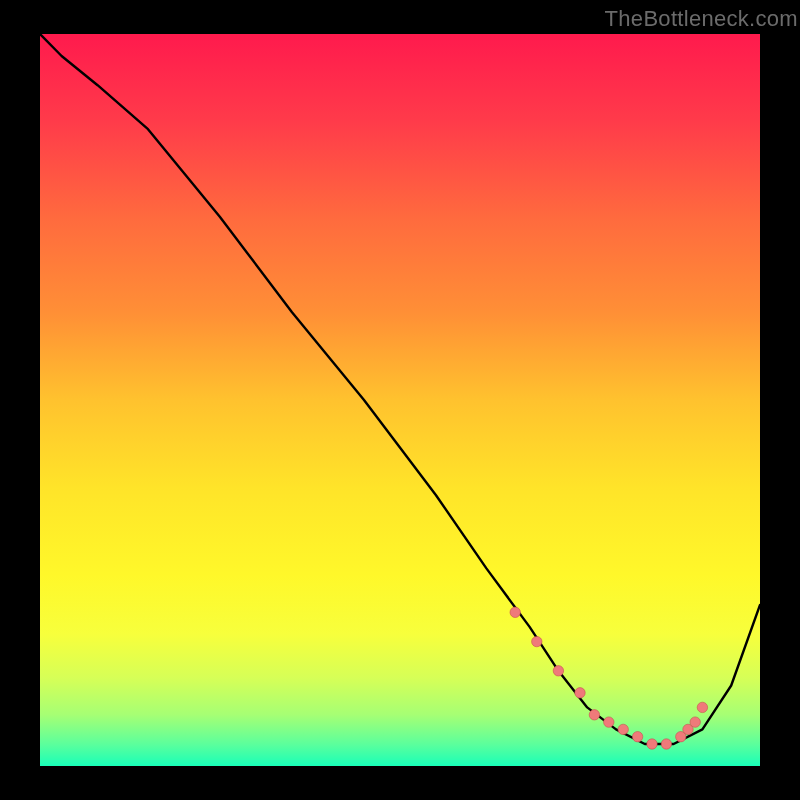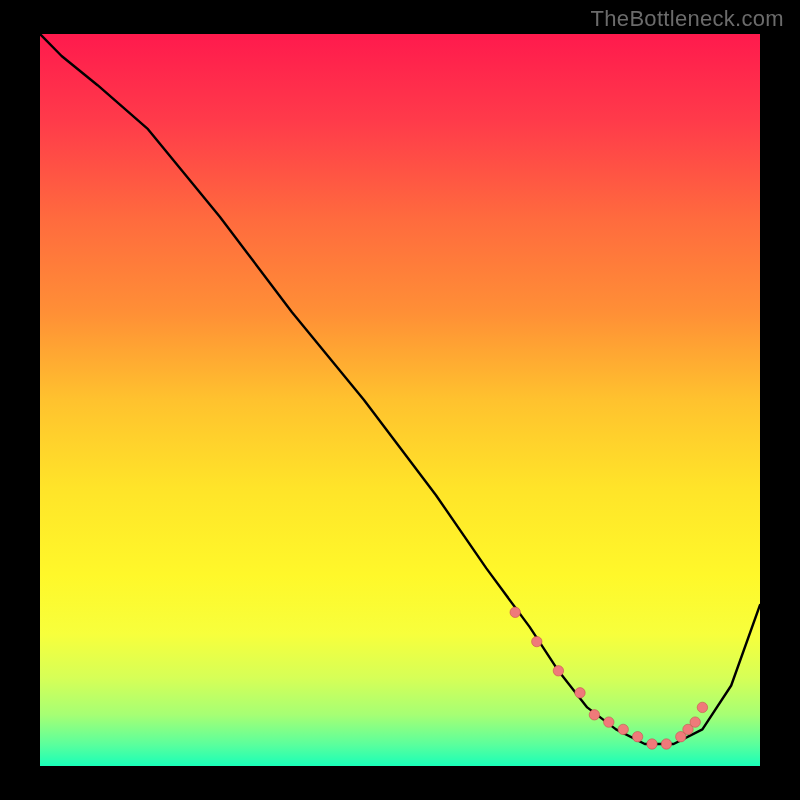--- a/index.html
+++ b/index.html
@@ -13,21 +13,21 @@
   }
   .frame {
     position: relative;
     width: 800px;
     height: 800px;
     background: #000;
   }
   .watermark {
     position: absolute;
     top: 6px;
-    right: 16px;
+    right: 2px;
     color: #6b6b6b;
     font-size: 22px;
     font-weight: 500;
     letter-spacing: 0.3px;
     user-select: none;
   }
   
   .plot-rect {
     position: absolute;
     left: 40px;

